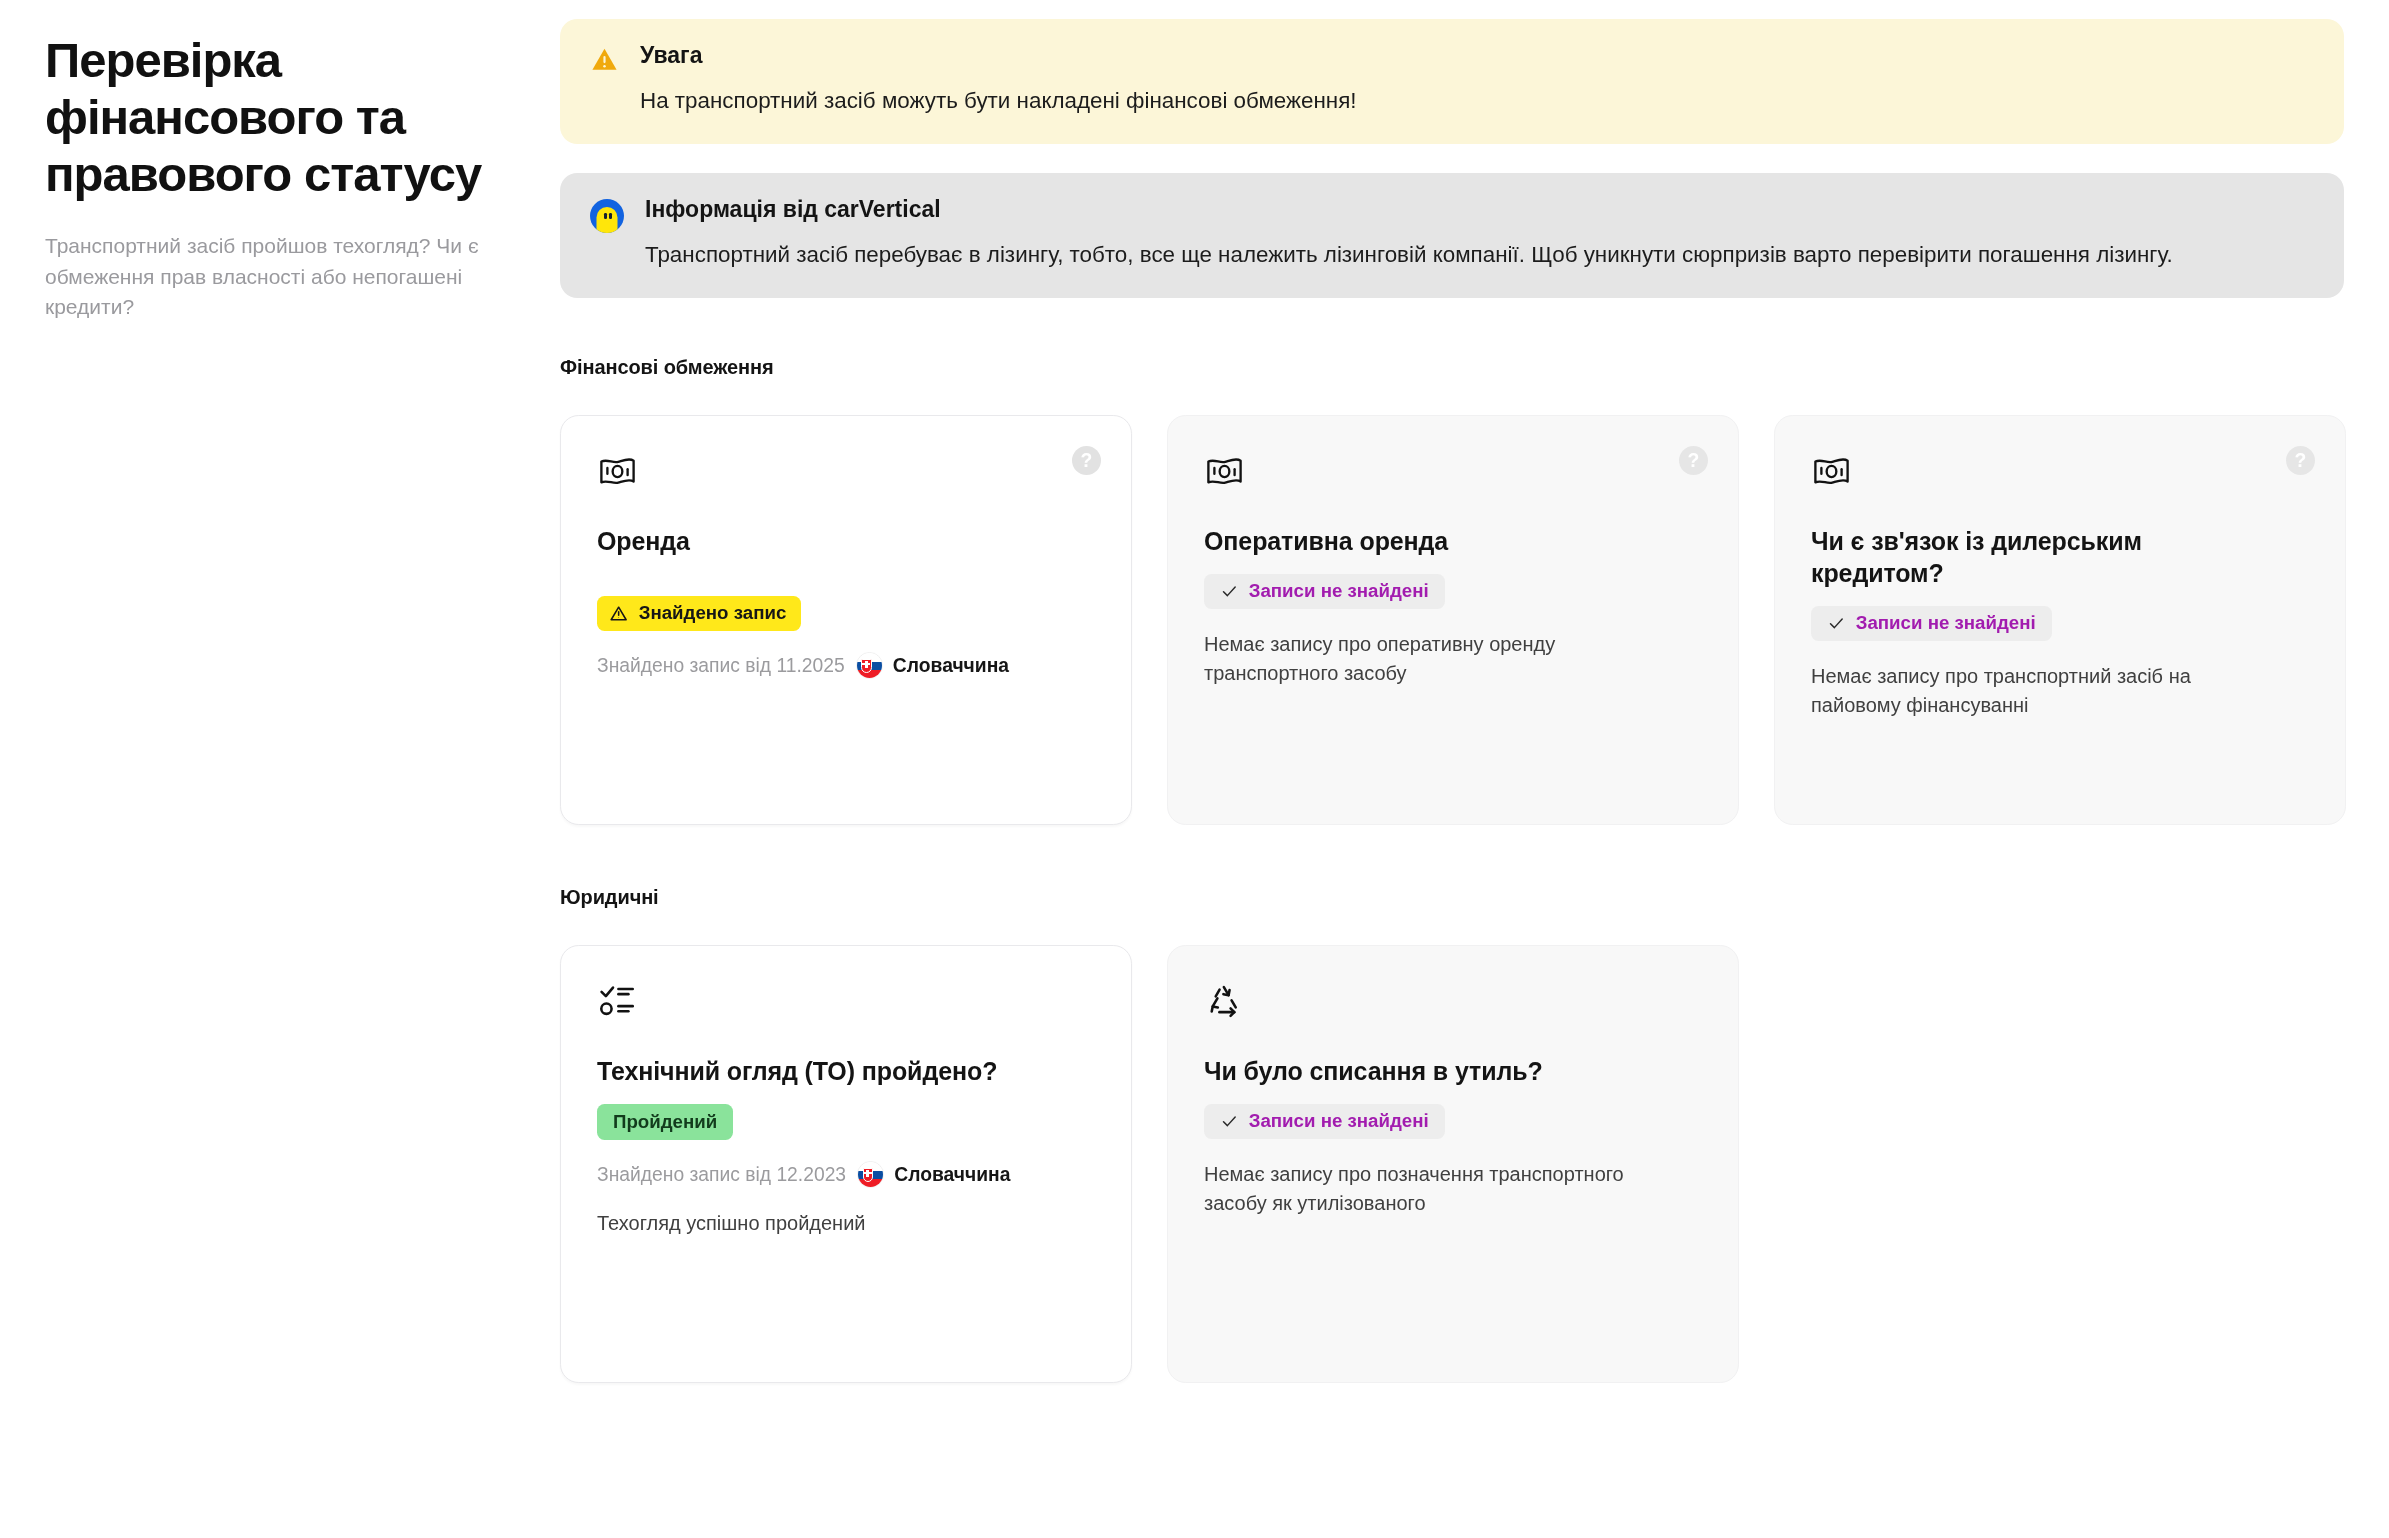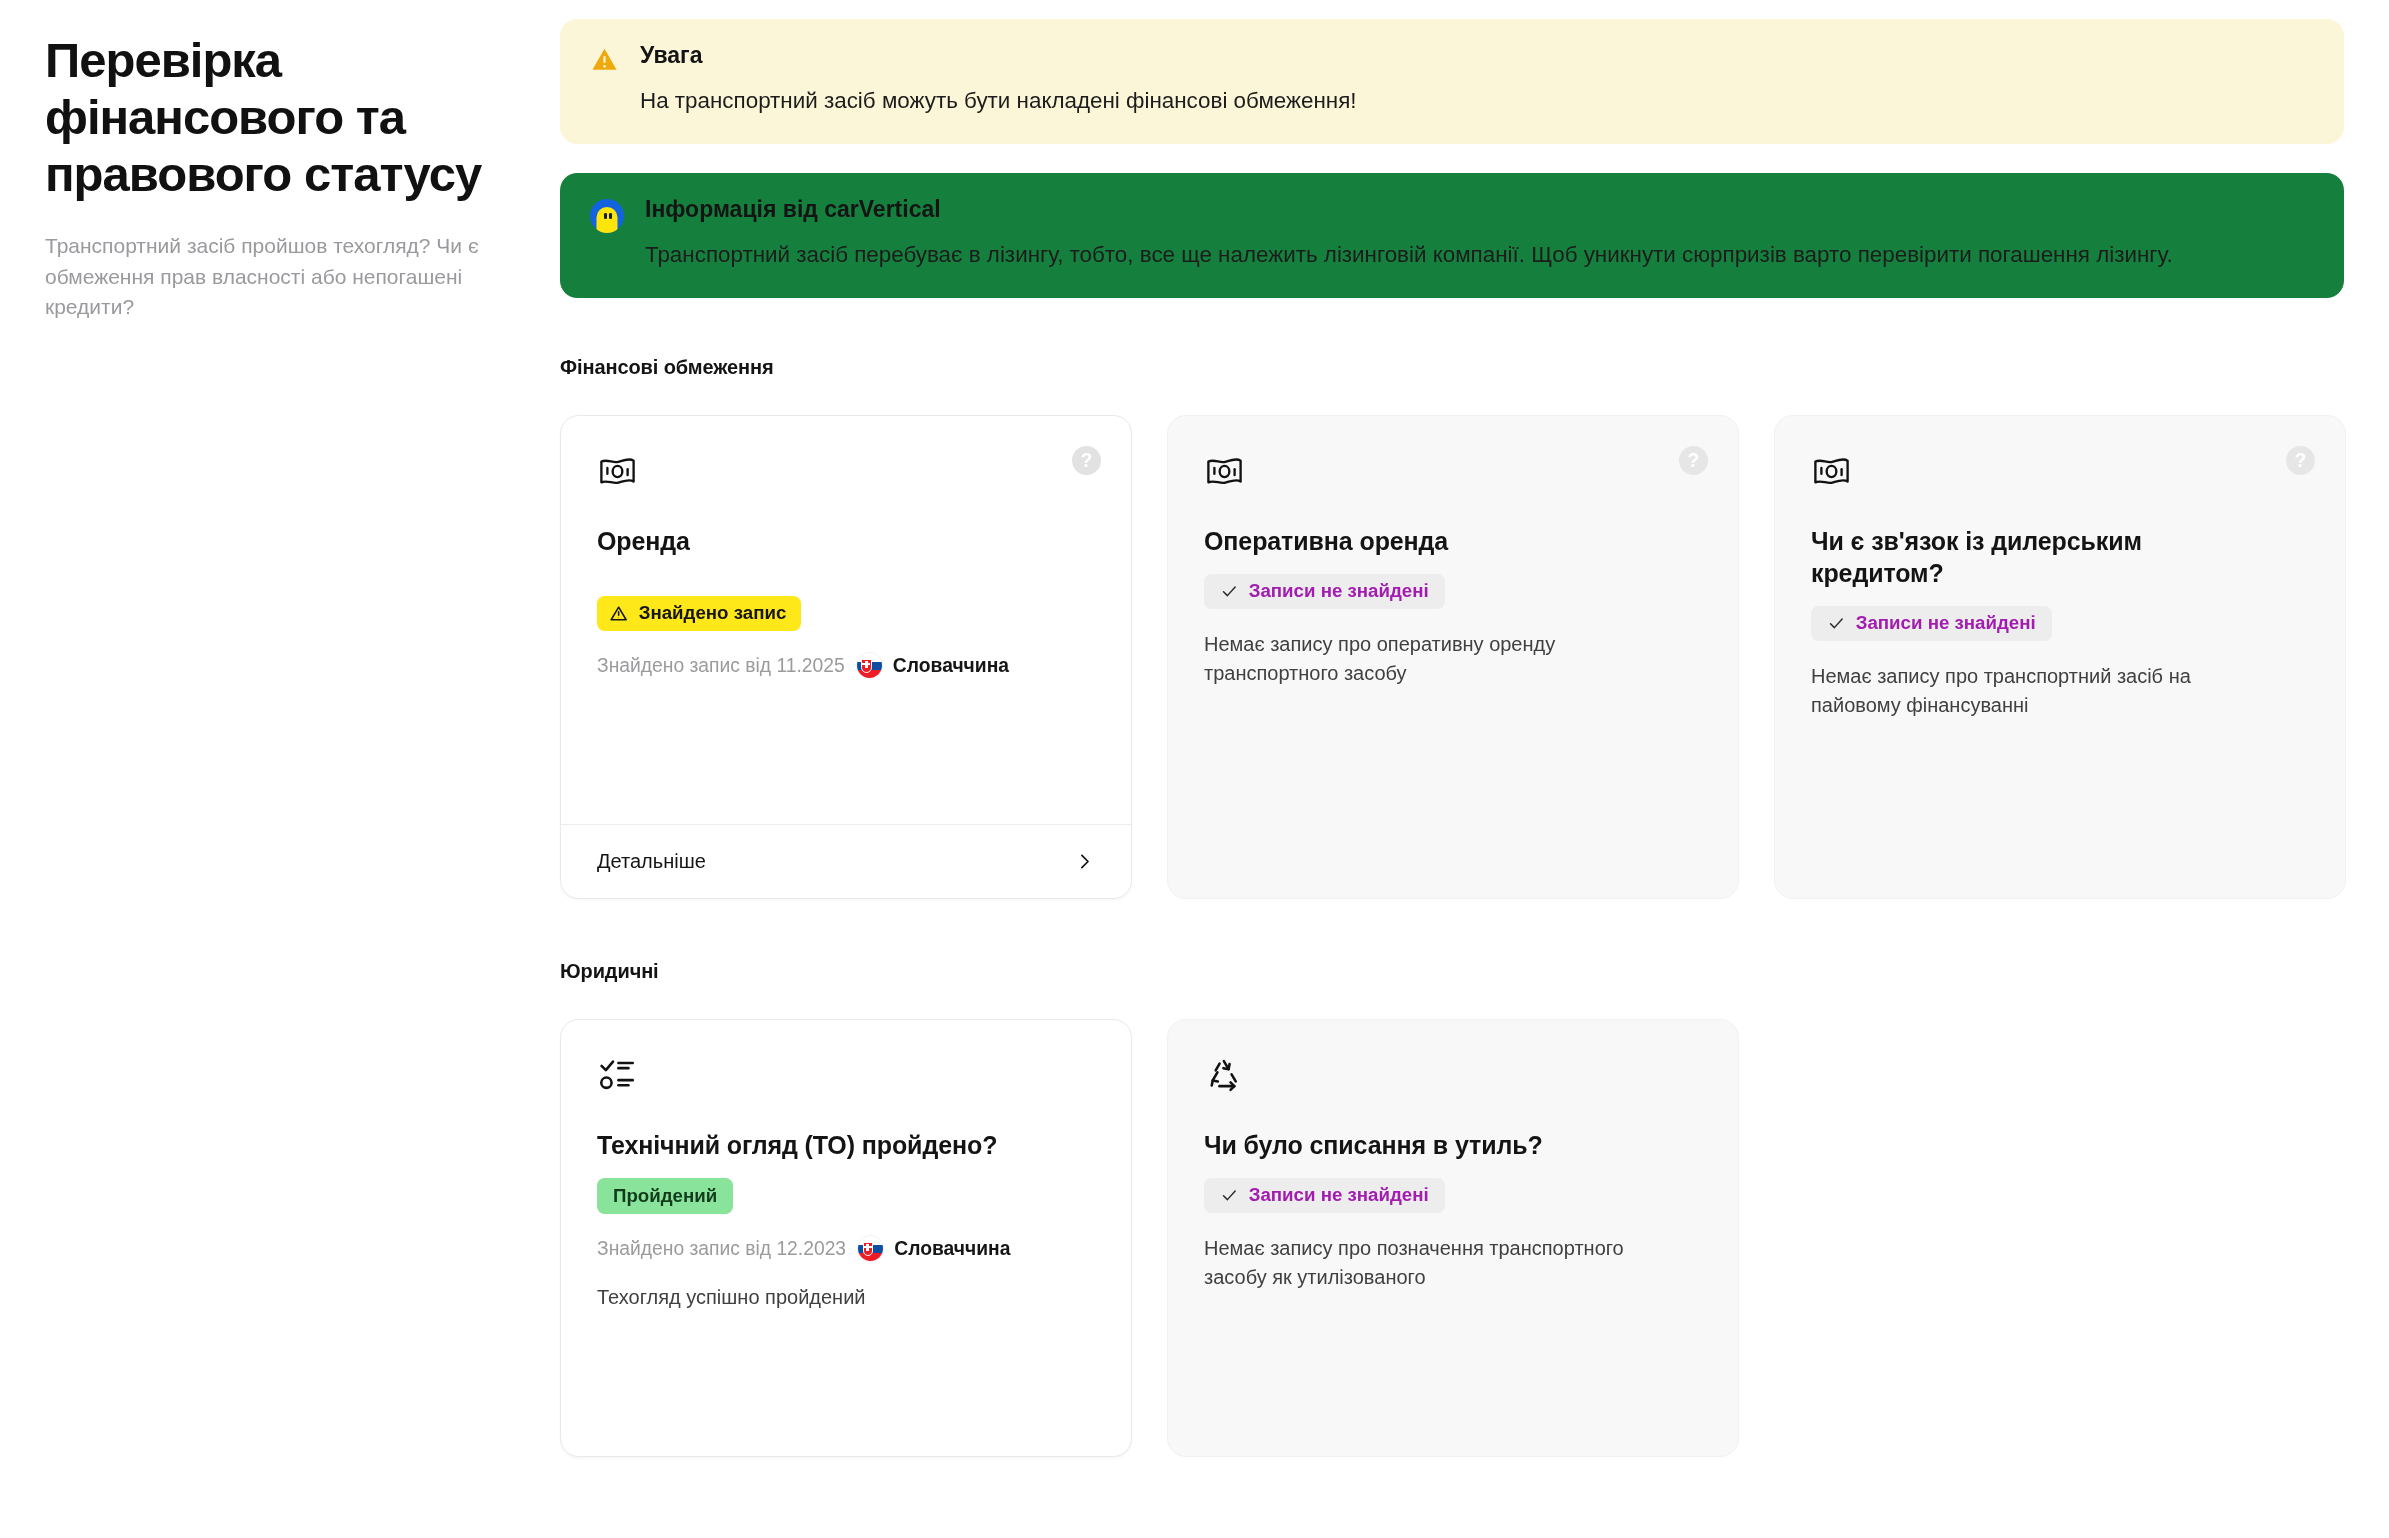--- a/index.html
+++ b/index.html
@@ -45,21 +45,21 @@
 
   
   .banner {
     border-radius: 17.4px;
     padding: 23.6px 30px 27px 30px;
     display: flex;
     align-items: flex-start;
     gap: 21px;
   }
   .banner.warning { background: #FCF6D8; margin-bottom: 29px; }
-  .banner.info    { background: #15803d; margin-bottom: 58px; }
+  .banner.info    { background: #e5e5e5; margin-bottom: 58px; }
   .banner-icon { flex: 0 0 auto; padding-top: 2.5px; }
   .banner-body { flex: 1 1 auto; min-width: 0; }
   .banner-title {
     font-size: 23px;
     font-weight: 700;
     color: #141414;
     line-height: 1.2;
     margin-bottom: 13.7px;
   }
   .banner-text {
@@ -324,28 +324,20 @@
               <span class="flag-sk">
                 <span class="band b1"></span>
                   <span class="band b2"></span>
                   <span class="band b3"></span>
                 <span class="shield"></span>
                   <span class="cross"></span>
               </span>
               <span>Словаччина</span>
             </span>
           </div>
-        </div>
-        <div class="card-footer">
-          <span class="card-footer-label">Детальніше</span>
-          <span>
-            <svg width="21" height="21" viewBox="0 0 24 24" fill="none" stroke="#141414" stroke-width="2" stroke-linecap="round" stroke-linejoin="round">
-              <path d="M9 5 L16 12 L9 19"></path>
-            </svg>
-          </span>
         </div>
       </article>
 
       <article class="card empty">
         <div class="card-body card-fin">
           <span class="help-icon">?</span>
           <div class="card-icon">
             <svg width="41" height="41" viewBox="0 0 28 28" fill="none" stroke="#121212" stroke-width="1.6" stroke-linecap="round" stroke-linejoin="round">
               <path d="M3 7.2 C7 5.4 11 8.4 14.5 7.4 C18 6.4 22 4.6 25 6.6 L25 20.8 C22 18.8 18 20.6 14.5 21.6 C11 22.6 7 19.6 3 21.4 Z"></path>
               <ellipse cx="14" cy="14" rx="3.3" ry="3.8"></ellipse>

